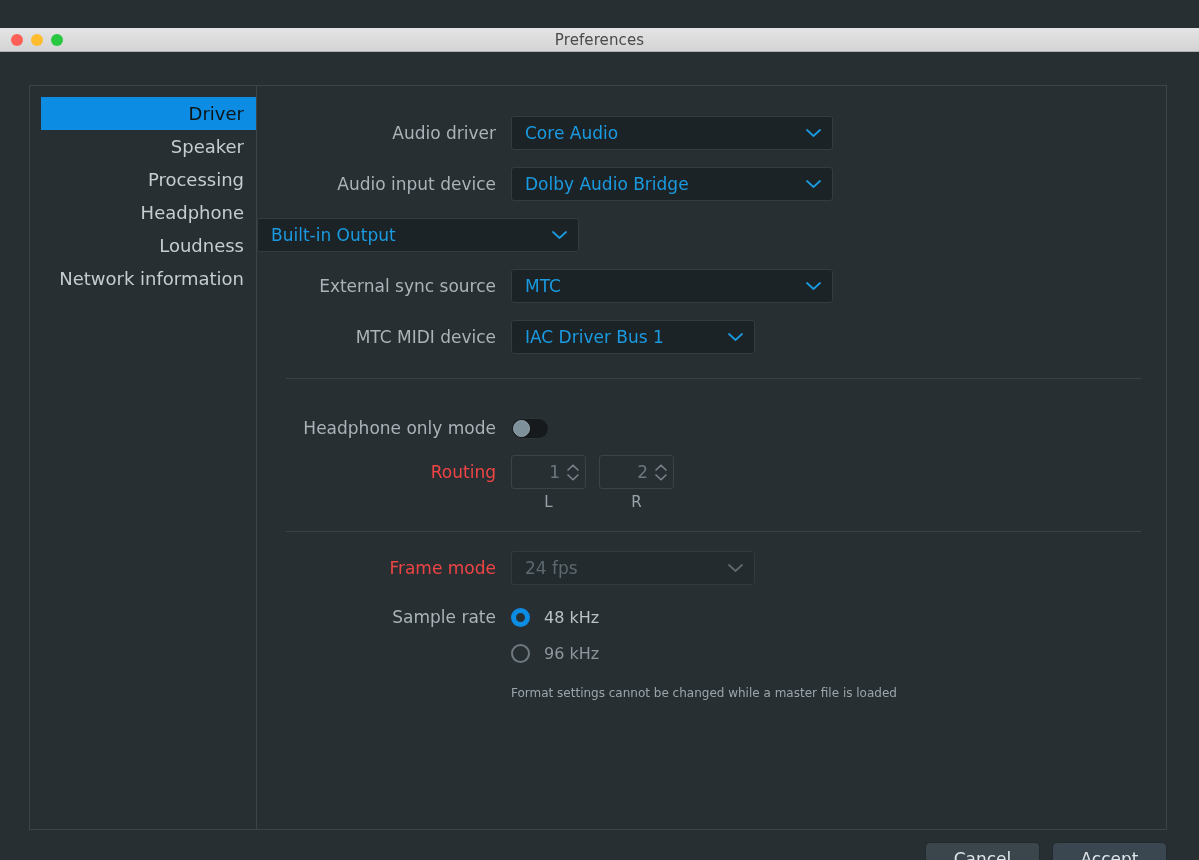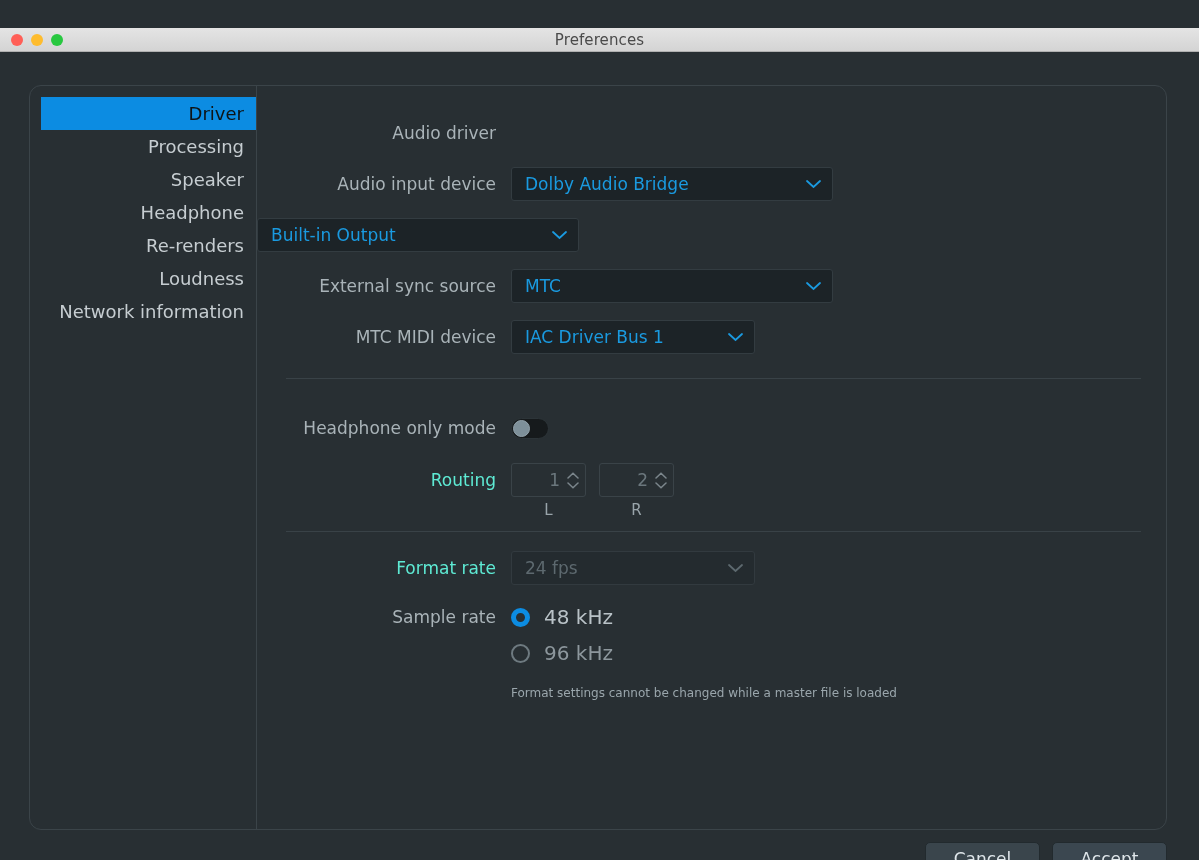--- a/index.html
+++ b/index.html
@@ -28,21 +28,21 @@
   .dot.yellow{background:#febc2e;}
   .dot.green{background:#28c840;}
 
   
   .win{
     position:relative;width:1199px;height:837px;background:#282f33;
   }
 
   .panel{
     position:absolute;left:29px;top:33px;width:1138px;height:745px;
-    border:1px solid #3b4449;border-radius:12px;
+    border:1px solid #3b4449;border-radius:0;
     background:#282f33;
     box-sizing:border-box;
     display:flex;
   }
 
   
   .sidebar{
     width:227px;box-sizing:border-box;
     border-right:1px solid #3b4449;
     padding-top:11px;
@@ -66,21 +66,21 @@
 
   .row{
     display:flex;align-items:center;
     height:34px;margin-bottom:17px;
   }
   .rowlabel{
     width:254px;text-align:right;padding-right:15px;
     color:#a9b3b8;font-size:17px;box-sizing:border-box;
     white-space:nowrap;
   }
-  .rowlabel.dim{color:#5eead4;}
+  .rowlabel.dim{color:#ef4444;}
 
   
   .sel{
     position:relative;height:34px;box-sizing:border-box;
     background:#1c2327;border:1px solid #333c41;border-radius:3px;
     display:flex;align-items:center;
     padding:0 34px 0 13px;
     color:#1a9ae0;font-size:17px;white-space:nowrap;
     cursor:default;
   }
@@ -128,21 +128,21 @@
   }
 
   
   .radio-row{display:flex;align-items:center;height:30px;}
   .radio{
     width:19px;height:19px;border-radius:50%;
     box-sizing:border-box;margin-right:14px;cursor:pointer;
   }
   .radio.on{border:5px solid #0c8ce2;background:#282f33;}
   .radio.off{border:2px solid #6e7a80;background:transparent;}
-  .radio-label{color:#b9c2c7;font-size:20px;}
+  .radio-label{color:#b9c2c7;font-size:16px;}
   .radio-label.dim{color:#8d979d;}
 
   .note{
     color:#9aa6ac;font-size:12px;
   }
 
   
   .footer{
     position:absolute;right:32px;bottom:14px;display:flex;gap:12px;
   }
@@ -167,34 +167,41 @@
   </div>
   <div class="title-text">Preferences</div>
 </div>
 
 <div class="win">
 
   <div class="panel">
 
     <div class="sidebar">
       <div class="side-item active">Driver</div>
+      <div class="side-item">Speaker</div>
       <div class="side-item">Processing</div>
-      <div class="side-item">Speaker</div>
       <div class="side-item">Headphone</div>
-      <div class="side-item">Re-renders</div>
       <div class="side-item">Loudness</div>
       <div class="side-item">Network information</div>
     </div>
 
     <div class="content">
 
       <div style="position:absolute;left:0;top:30px;">
 
         <div class="row">
           <div class="rowlabel">Audio driver</div>
+          <div class="sel wide">
+            <span>Core Audio</span>
+            <span class="chev">
+              <svg viewBox="0 0 15 9">
+                  <path d="M1 1.5L7.5 7.5L14 1.5" fill="none" stroke="#1a9ae0" stroke-width="1.8" stroke-linecap="round"></path>
+                </svg>
+            </span>
+          </div>
         </div>
 
         <div class="row">
           <div class="rowlabel">Audio input device</div>
           <div class="sel wide">
             <span>Dolby Audio Bridge</span>
             <span class="chev">
               <svg viewBox="0 0 15 9">
                   <path d="M1 1.5L7.5 7.5L14 1.5" fill="none" stroke="#1a9ae0" stroke-width="1.8" stroke-linecap="round"></path>
                 </svg>
@@ -235,21 +242,21 @@
                 </svg>
             </span>
           </div>
         </div>
 
       </div>
 
       <div class="divider" style="top:292px;left:29px;"></div>
 
       <div style="position:absolute;left:0;top:325px;">
-        <div class="row" style="margin-bottom:18px;">
+        <div class="row" style="margin-bottom:10px;">
           <div class="rowlabel">Headphone only mode</div>
           <div class="toggle">
             <div class="knob"></div>
           </div>
         </div>
 
         <div class="row" style="align-items:flex-start;height:auto;margin-bottom:0;">
           <div class="rowlabel dim" style="line-height:34px;">Routing</div>
           <div style="display:flex;gap:13px;">
             <div>
@@ -282,21 +289,21 @@
             </div>
           </div>
         </div>
       </div>
 
       <div class="divider" style="top:445px;left:29px;"></div>
 
       <div style="position:absolute;left:0;top:465px;">
 
         <div class="row" style="margin-bottom:17px;">
-          <div class="rowlabel dim">Format rate</div>
+          <div class="rowlabel dim">Frame mode</div>
           <div class="sel mid disabled">
             <span>24 fps</span>
             <span class="chev">
               <svg viewBox="0 0 15 9">
                   <path d="M1 1.5L7.5 7.5L14 1.5" fill="none" stroke="#5d696f" stroke-width="1.8" stroke-linecap="round"></path>
                 </svg>
             </span>
           </div>
         </div>
 

